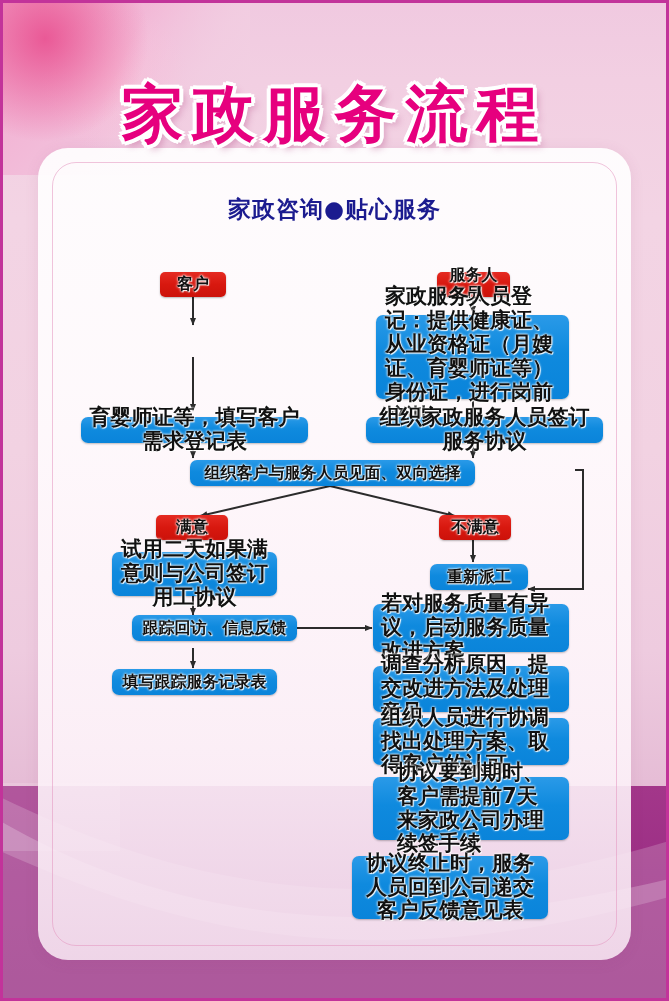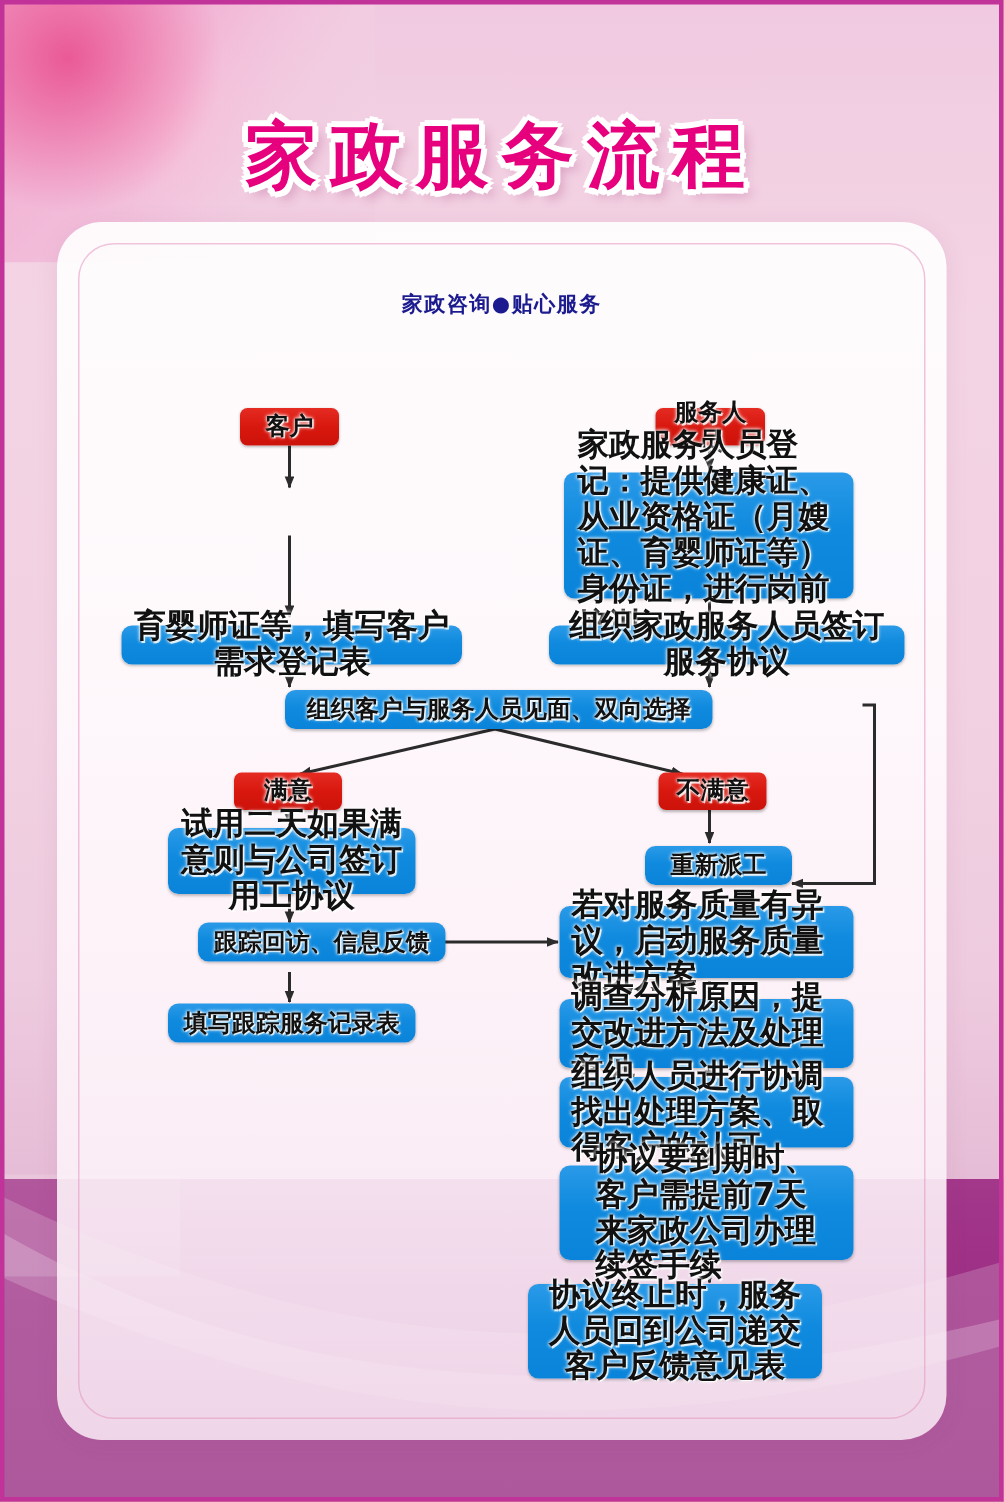--- a/index.html
+++ b/index.html
@@ -40,21 +40,21 @@
       linear-gradient(135deg,#f3a7cc 0%,#f2bcd9 45%,#f0cbe1 75%,rgba(240,201,224,0) 100%);
   }
   #roseFade{
     position:absolute;inset:0;
     background:linear-gradient(115deg,rgba(242,207,226,0) 45%,rgba(242,207,226,.75) 72%,#f2cfe2 100%);
   }
   
   #title{
     position:absolute;left:0;right:0;top:72px;text-align:center;z-index:10;
     font-family:"DejaVu Sans","Liberation Sans",sans-serif;
-    font-size:48px;font-weight:bold;letter-spacing:9px;
+    font-size:62px;font-weight:bold;letter-spacing:9px;
     color:#e6007e;
     text-shadow:
       -3px -3px 0 #fff, 3px -3px 0 #fff, -3px 3px 0 #fff, 3px 3px 0 #fff,
       -4px 0 0 #fff, 4px 0 0 #fff, 0 -4px 0 #fff, 0 4px 0 #fff,
       5px 5px 7px rgba(160,40,110,.35);
   }
   
   #panel{
     position:absolute;left:38px;top:148px;width:593px;height:812px;z-index:5;
     border-radius:30px;
@@ -64,21 +64,21 @@
   #panelinner{
     position:absolute;left:52px;top:162px;width:565px;height:784px;z-index:6;
     border-radius:24px;border:1px solid rgba(228,150,192,.55);
     box-sizing:border-box;
   }
   
   #flow{position:absolute;left:0;top:0;width:669px;height:1001px;z-index:8;}
   #svglayer{position:absolute;left:0;top:0;width:669px;height:1001px;z-index:7;}
   #subtitle{
     position:absolute;left:0;right:0;top:194px;text-align:center;z-index:9;
-    font-size:14px;font-weight:600;color:#1b1b8f;letter-spacing:1px;
+    font-size:23px;font-weight:600;color:#1b1b8f;letter-spacing:1px;
   }
   .node{
     position:absolute;box-sizing:border-box;display:flex;align-items:center;
     justify-content:center;text-align:center;
     font-weight:bold;color:#111;line-height:1.14;
     text-shadow:0 0 2px #fff,0 0 3px #fff,1px 1px 0 rgba(255,255,255,.8);
     padding:4px 6px;
   }
   .blue{
     background:linear-gradient(180deg,#2a9ae8 0%,#0f8ade 45%,#0a84da 100%);

